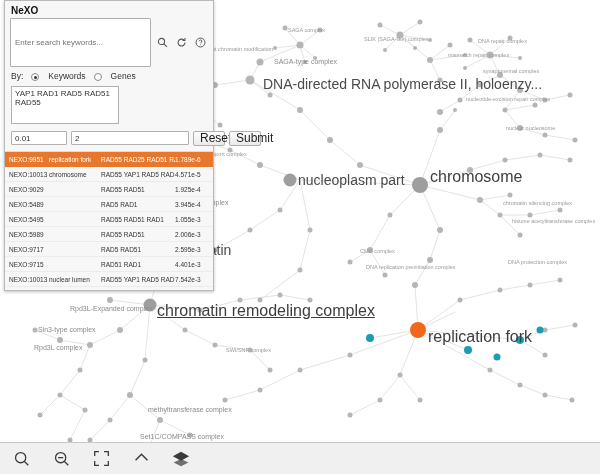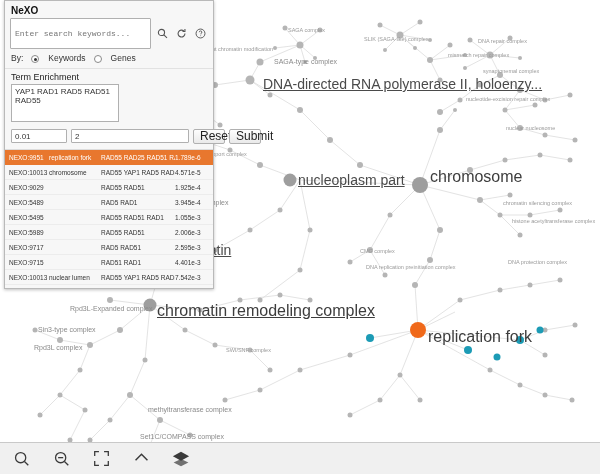--- a/index.html
+++ b/index.html
@@ -30,21 +30,20 @@
   }
   .net-label {
     position: absolute;
     color: #6b6b6b;
     white-space: nowrap;
     pointer-events: none;
   }
   .net-label.big {
     color: #4a4a4a;
     font-size: 14px;
-    text-decoration: underline;
   }
   .net-label.huge {
     color: #3d3d3d;
     font-size: 16px;
   }
   .net-label.tiny {
     font-size: 5.5px;
     color: #9a9a9a;
   }
   .net-label.small {
@@ -75,24 +74,23 @@
     align-items: center;
     padding: 0 5px 4px 5px;
     gap: 4px;
   }
   .searchrow input.search {
     flex: 1;
     height: 15px;
     border: 1px solid #b0b0b0;
     background: #fff;
     font-size: 8px;
-    padding: 7px 4px;
+    padding: 16px 4px;
     color: #777;
     border-radius: 1px;
-    font-family: Liberation Mono, monospace;
   }
   .iconbtn {
     width: 15px;
     height: 15px;
     display: flex;
     align-items: center;
     justify-content: center;
     color: #555;
     cursor: pointer;
   }
@@ -499,21 +497,20 @@
       <span class="radio checked">
         <span class="dot"></span>
         <span>Keywords</span>
       </span>
       <span class="radio">
         <span class="dot"></span>
         <span>Genes</span>
       </span>
     </div>
 
-    <div class="sectionhdr">Term Enrichment</div>
     <textarea class="termbox" style="">YAP1 RAD1 RAD5 RAD51 RAD55</textarea>
 
     <div class="paramrow">
       <input class="p1" type="text" value="0.01" style="">
       <input class="p2" type="text" value="2" style="">
       <button class="btn">Reset</button>
       <button class="btn">Submit</button>
     </div>
 
     <div class="results">

